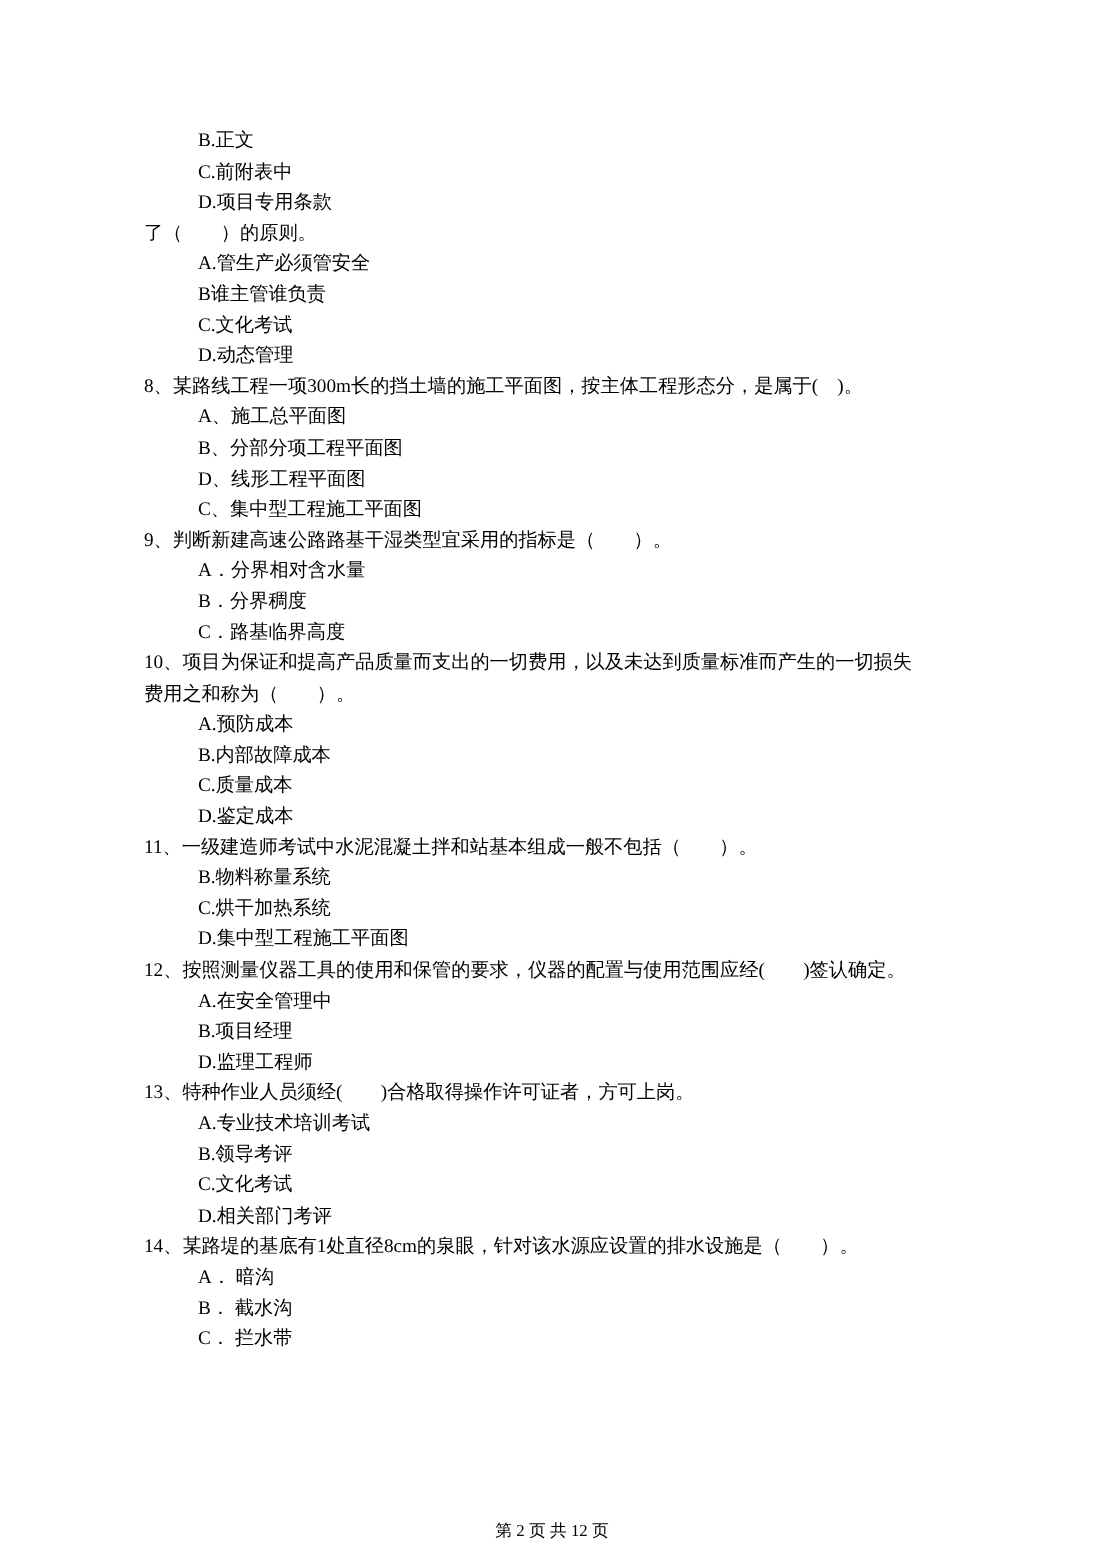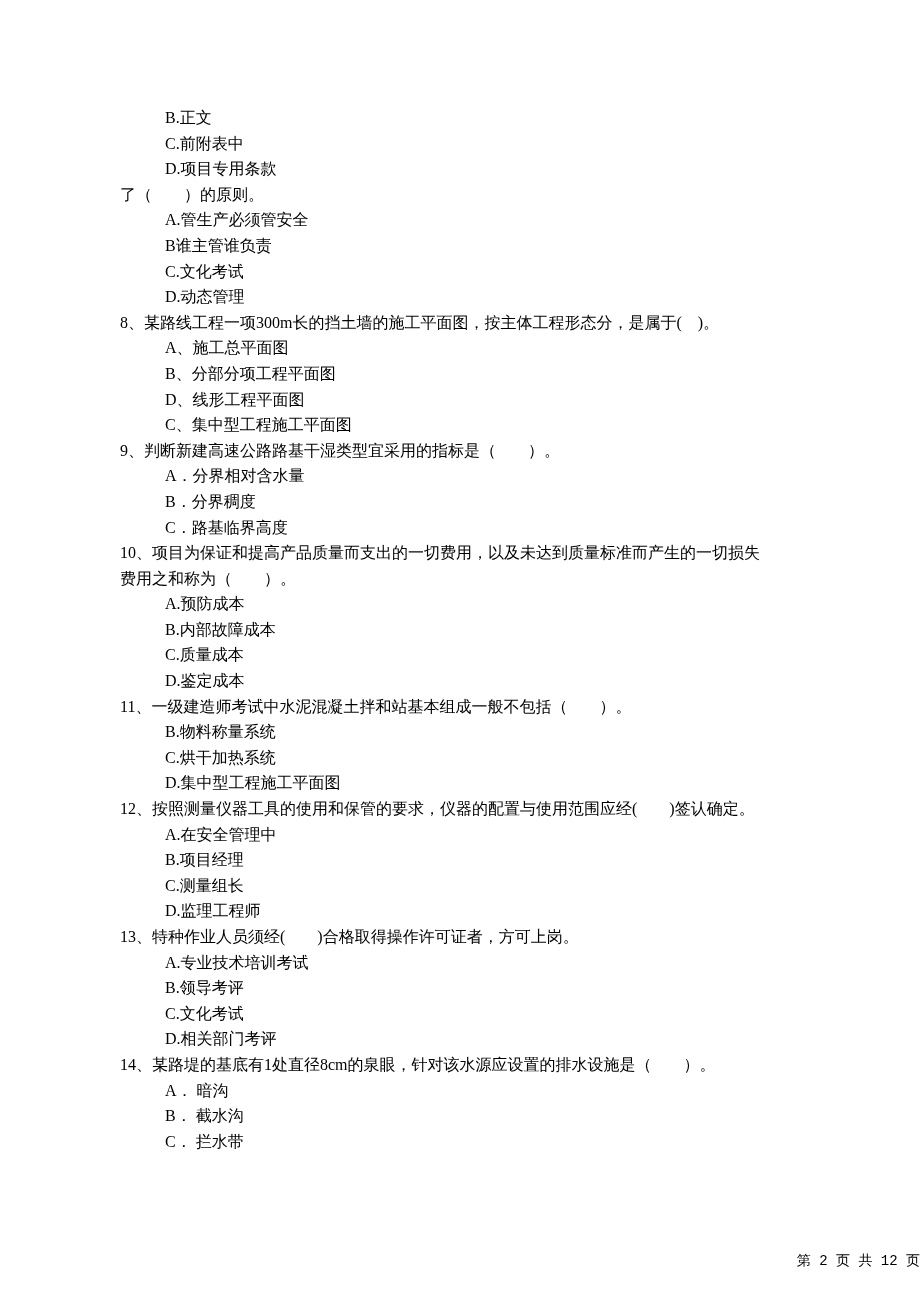--- a/index.html
+++ b/index.html
@@ -20,26 +20,25 @@
     position: relative;
   }
   .option {
     padding-left: 45px;
   }
   .stem {
     padding-left: 0;
   }
   .footer {
     position: absolute;
-    bottom: 30px;
+    bottom: 14px;
     width: 100%;
     left: 0;
-    text-align: right;
+    text-align: center;
     font-size: 14px;
-    font-family: Liberation Mono, monospace;
   }
   .line {
     display: block;
   }
 </style>
 </head>
 <body>
 
 <div class="page">
 
@@ -72,21 +71,20 @@
   <span class="line option">D.鉴定成本</span>
 
   <span class="line stem">11、一级建造师考试中水泥混凝土拌和站基本组成一般不包括（　　）。</span>
   <span class="line option">B.物料称量系统</span>
   <span class="line option">C.烘干加热系统</span>
   <span class="line option">D.集中型工程施工平面图</span>
 
   <span class="line stem">12、按照测量仪器工具的使用和保管的要求，仪器的配置与使用范围应经(　　)签认确定。</span>
   <span class="line option">A.在安全管理中</span>
   <span class="line option">B.项目经理</span>
-  <span class="line option">C.测量组长</span>
   <span class="line option">D.监理工程师</span>
 
   <span class="line stem">13、特种作业人员须经(　　)合格取得操作许可证者，方可上岗。</span>
   <span class="line option">A.专业技术培训考试</span>
   <span class="line option">B.领导考评</span>
   <span class="line option">C.文化考试</span>
   <span class="line option">D.相关部门考评</span>
 
   <span class="line stem">14、某路堤的基底有1处直径8cm的泉眼，针对该水源应设置的排水设施是（　　）。</span>
   <span class="line option">A． 暗沟</span>

